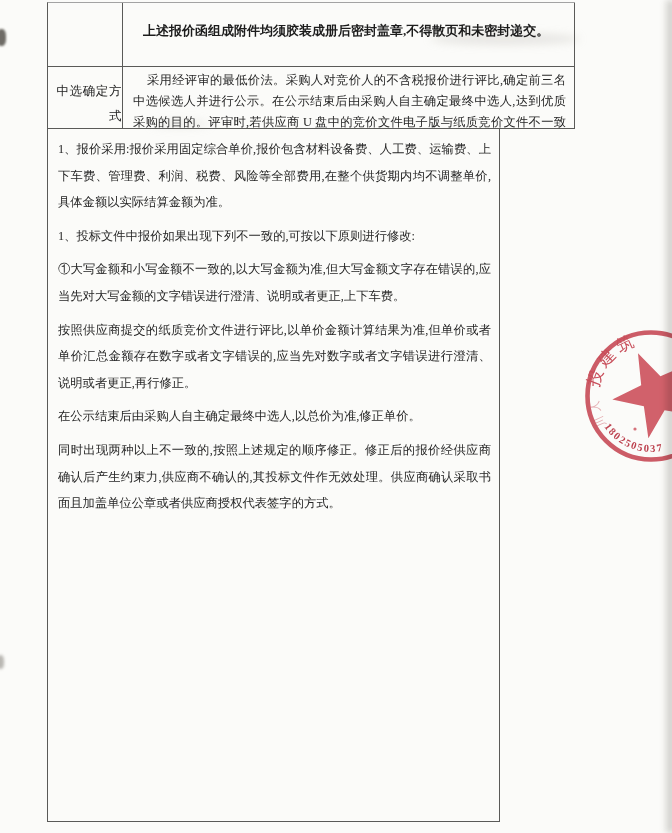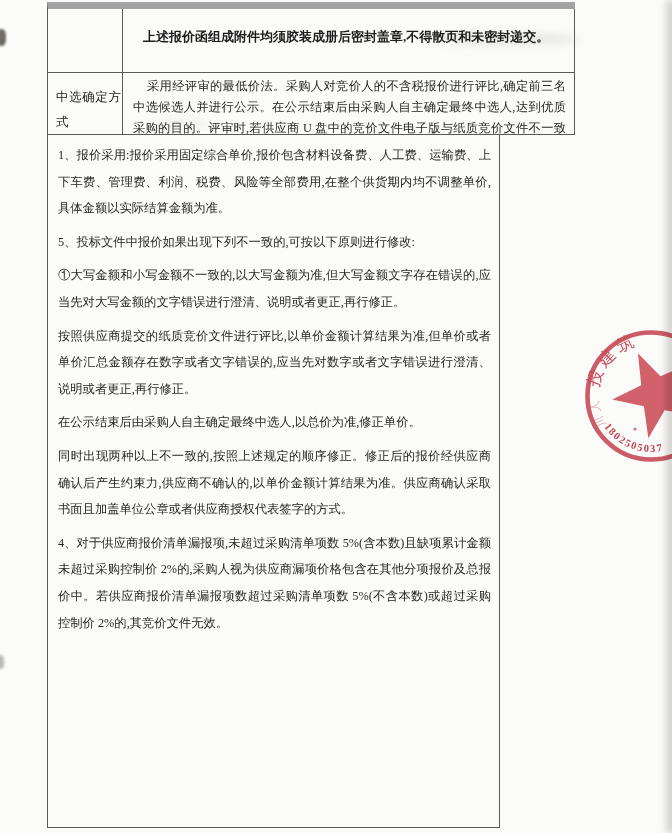--- a/index.html
+++ b/index.html
@@ -16,37 +16,38 @@
   
   .smudge-a{position:absolute;left:-3px;top:29px;width:9px;height:17px;background:#57544e;border-radius:40%;filter:blur(1.2px);opacity:.85;}
   .smudge-b{position:absolute;left:-3px;top:655px;width:7px;height:14px;background:#8d8a84;border-radius:40%;filter:blur(1.5px);opacity:.6;}
   .edge-band{position:absolute;right:-4px;top:0;width:10px;height:833px;background:rgba(150,148,140,.38);filter:blur(3px);}
   .noise-1{position:absolute;left:430px;top:33px;width:150px;height:12px;background:rgba(175,172,165,.25);filter:blur(4px);border-radius:50%;}
   .noise-2{position:absolute;left:150px;top:120px;width:60px;height:8px;background:rgba(180,178,170,.18);filter:blur(4px);border-radius:50%;}
 
   
   .tbl{
     position:absolute;left:47px;top:2px;width:528px;
-    border-top:7px solid #a3a3a3;border-left:1px solid #5a5a58;
+    border-top:1px solid #a3a3a3;border-left:1px solid #5a5a58;
     box-sizing:border-box;
   }
   .row{display:flex;}
   .cell{
     box-sizing:border-box;
     border-right:1px solid #5a5a58;
     border-bottom:1px solid #5a5a58;
     overflow:hidden;
   }
   .cell-label{
     width:75px;
     font-size:12.5px;
     letter-spacing:.6px;
     line-height:25px;
     padding:12px 0 0 8px;
     color:#222;
+    text-align:right;
   }
   .cell-body{width:452px;}
 
   .r1 .cell{height:64px;}
   .r2 .cell{height:62px;}
   .r3 .cell{height:693px;}
   .r3 .cell-label{padding-top:15px;}
 
   .r1 .cell-body{
     padding:5px 10px 0 12px;
@@ -102,26 +103,25 @@
     <div class="row r2">
       <div class="cell cell-label">中选确定方式</div>
       <div class="cell cell-body">
         <p>采用经评审的最低价法。采购人对竞价人的不含税报价进行评比,确定前三名中选候选人并进行公示。在公示结束后由采购人自主确定最终中选人,达到优质采购的目的。评审时,若供应商 U 盘中的竞价文件电子版与纸质竞价文件不一致时,按照供应商提交的纸质竞价文件进行评比。</p>
       </div>
     </div>
 
     <div class="row r3">
       <div class="cell cell-body">
         <p>1、报价采用:报价采用固定综合单价,报价包含材料设备费、人工费、运输费、上下车费、管理费、利润、税费、风险等全部费用,在整个供货期内均不调整单价,具体金额以实际结算金额为准。</p>
-        <p>5、投标文件中报价如果出现下列不一致的,可按以下原则进行修改:</p>
-        <p>①大写金额和小写金额不一致的,以大写金额为准,但大写金额文字存在错误的,应当先对大写金额的文字错误进行澄清、说明或者更正,再行修正。</p>
+        <p>1、投标文件中报价如果出现下列不一致的,可按以下原则进行修改:</p>
+        <p>①大写金额和小写金额不一致的,以大写金额为准,但大写金额文字存在错误的,应当先对大写金额的文字错误进行澄清、说明或者更正,上下车费。</p>
         <p>按照供应商提交的纸质竞价文件进行评比,以单价金额计算结果为准,但单价或者单价汇总金额存在数字或者文字错误的,应当先对数字或者文字错误进行澄清、说明或者更正,再行修正。</p>
         <p>在公示结束后由采购人自主确定最终中选人,以总价为准,修正单价。</p>
-        <p>同时出现两种以上不一致的,按照上述规定的顺序修正。修正后的报价经供应商确认后产生约束力,供应商不确认的,以单价金额计算结果为准。供应商确认采取书面且加盖单位公章或者供应商授权代表签字的方式。</p>
-        <p>4、对于供应商报价清单漏报项,未超过采购清单项数 5%(含本数)且缺项累计金额未超过采购控制价 2%的,采购人视为供应商漏项价格包含在其他分项报价及总报价中。若供应商报价清单漏报项数超过采购清单项数 5%(不含本数)或超过采购控制价 2%的,其竞价文件无效。</p>
+        <p>同时出现两种以上不一致的,按照上述规定的顺序修正。修正后的报价经供应商确认后产生约束力,供应商不确认的,其投标文件作无效处理。供应商确认采取书面且加盖单位公章或者供应商授权代表签字的方式。</p>
       </div>
     </div>
 
   </div>
 
   <svg class="stamp" viewBox="0 0 170 170" width="170" height="170">
     <defs>
       <path id="arcTop" d="M 36.6 110.4 A 53 53 0 0 1 106.5 34.1" fill="none"></path>
       <path id="arcBot" d="M 31.5 108 A 56 56 0 0 0 99.2 132.6" fill="none"></path>
     </defs>

